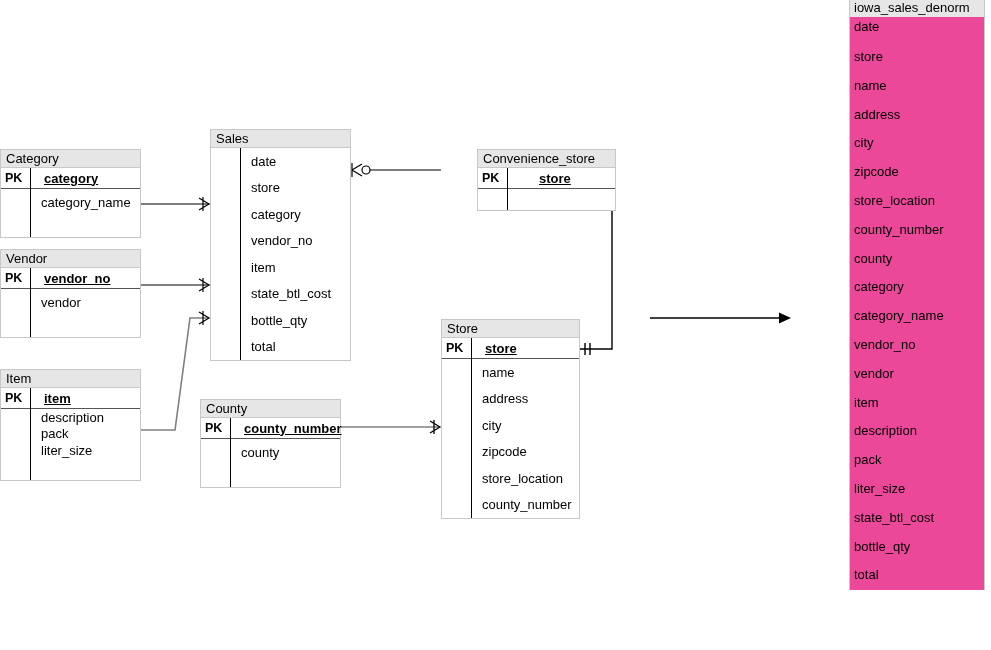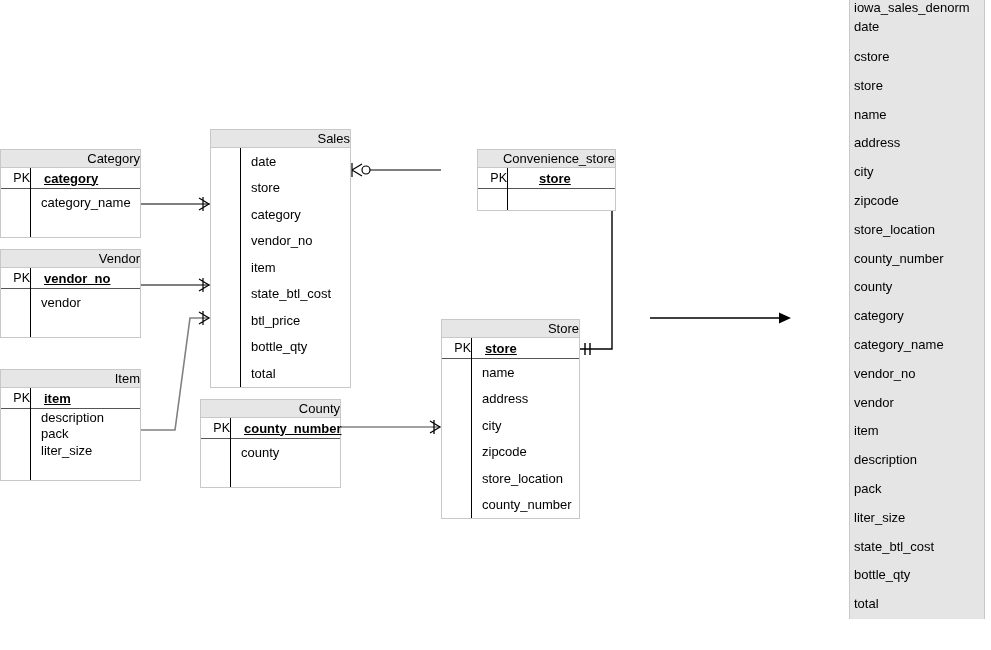--- a/index.html
+++ b/index.html
@@ -16,21 +16,20 @@
     font-size: 13px;
     color: #000000;
   }
 
   
   .entity {
     position: absolute;
     background: #ffffff;
     border: 1px solid #c8c8c8;
     box-sizing: border-box;
-    text-align: right;
   }
   .entity-title {
     background: #e6e6e6;
     border-bottom: 1px solid #c8c8c8;
     font-size: 13px;
     line-height: 17px;
     height: 18px;
     padding: 0 0 0 5px;
     color: #000;
     white-space: nowrap;
@@ -61,20 +60,21 @@
     height: 21px;
   }
   .attr-row.tight { height: 16.5px; }
   .attr-row.blank { height: 21px; }
   .pk-cell {
     width: 29px;
     flex: 0 0 29px;
     padding-left: 4px;
     box-sizing: border-box;
     font-size: 12.5px;
+    font-weight: bold;
   }
   .attr-cell {
     padding-left: 11px;
     font-size: 13px;
   }
   .attr-cell.key {
     font-weight: bold;
     text-decoration: underline;
     padding-left: 14px;
   }
@@ -90,21 +90,21 @@
   }
 
   
   #denorm-table {
     position: absolute;
     left: 849px;
     top: 0px;
     width: 136px;
     border-left: 1px solid #c8c8c8;
     border-right: 1px solid #c8c8c8;
-    background: #e5e5e5;
+    background: #ec4899;
     box-sizing: border-box;
   }
   #denorm-table .entity-title {
     border-bottom: none;
     padding-left: 4px;
     height: 17px;
     line-height: 16px;
   }
   .denorm-row {
     height: 28.8px;
@@ -243,24 +243,20 @@
     <div class="attr-row">
       <span class="pk-cell"></span>
       <span class="attr-cell">item</span>
     </div>
     <div class="attr-row">
       <span class="pk-cell"></span>
       <span class="attr-cell">state_btl_cost</span>
     </div>
     <div class="attr-row">
       <span class="pk-cell"></span>
-      <span class="attr-cell">btl_price</span>
-    </div>
-    <div class="attr-row">
-      <span class="pk-cell"></span>
       <span class="attr-cell">bottle_qty</span>
     </div>
     <div class="attr-row">
       <span class="pk-cell"></span>
       <span class="attr-cell">total</span>
     </div>
   </div>
 </div>
 
 <div class="entity" style="left:200px; top:399px; width:141px;">
@@ -326,21 +322,20 @@
       <span class="pk-cell"></span>
       <span class="attr-cell">county_number</span>
     </div>
   </div>
 </div>
 
 <div id="denorm-table">
   <div class="entity-title">iowa_sales_denorm</div>
   <div>
     <div class="denorm-row">date</div>
-    <div class="denorm-row">cstore</div>
     <div class="denorm-row">store</div>
     <div class="denorm-row">name</div>
     <div class="denorm-row">address</div>
     <div class="denorm-row">city</div>
     <div class="denorm-row">zipcode</div>
     <div class="denorm-row">store_location</div>
     <div class="denorm-row">county_number</div>
     <div class="denorm-row">county</div>
     <div class="denorm-row">category</div>
     <div class="denorm-row">category_name</div>

